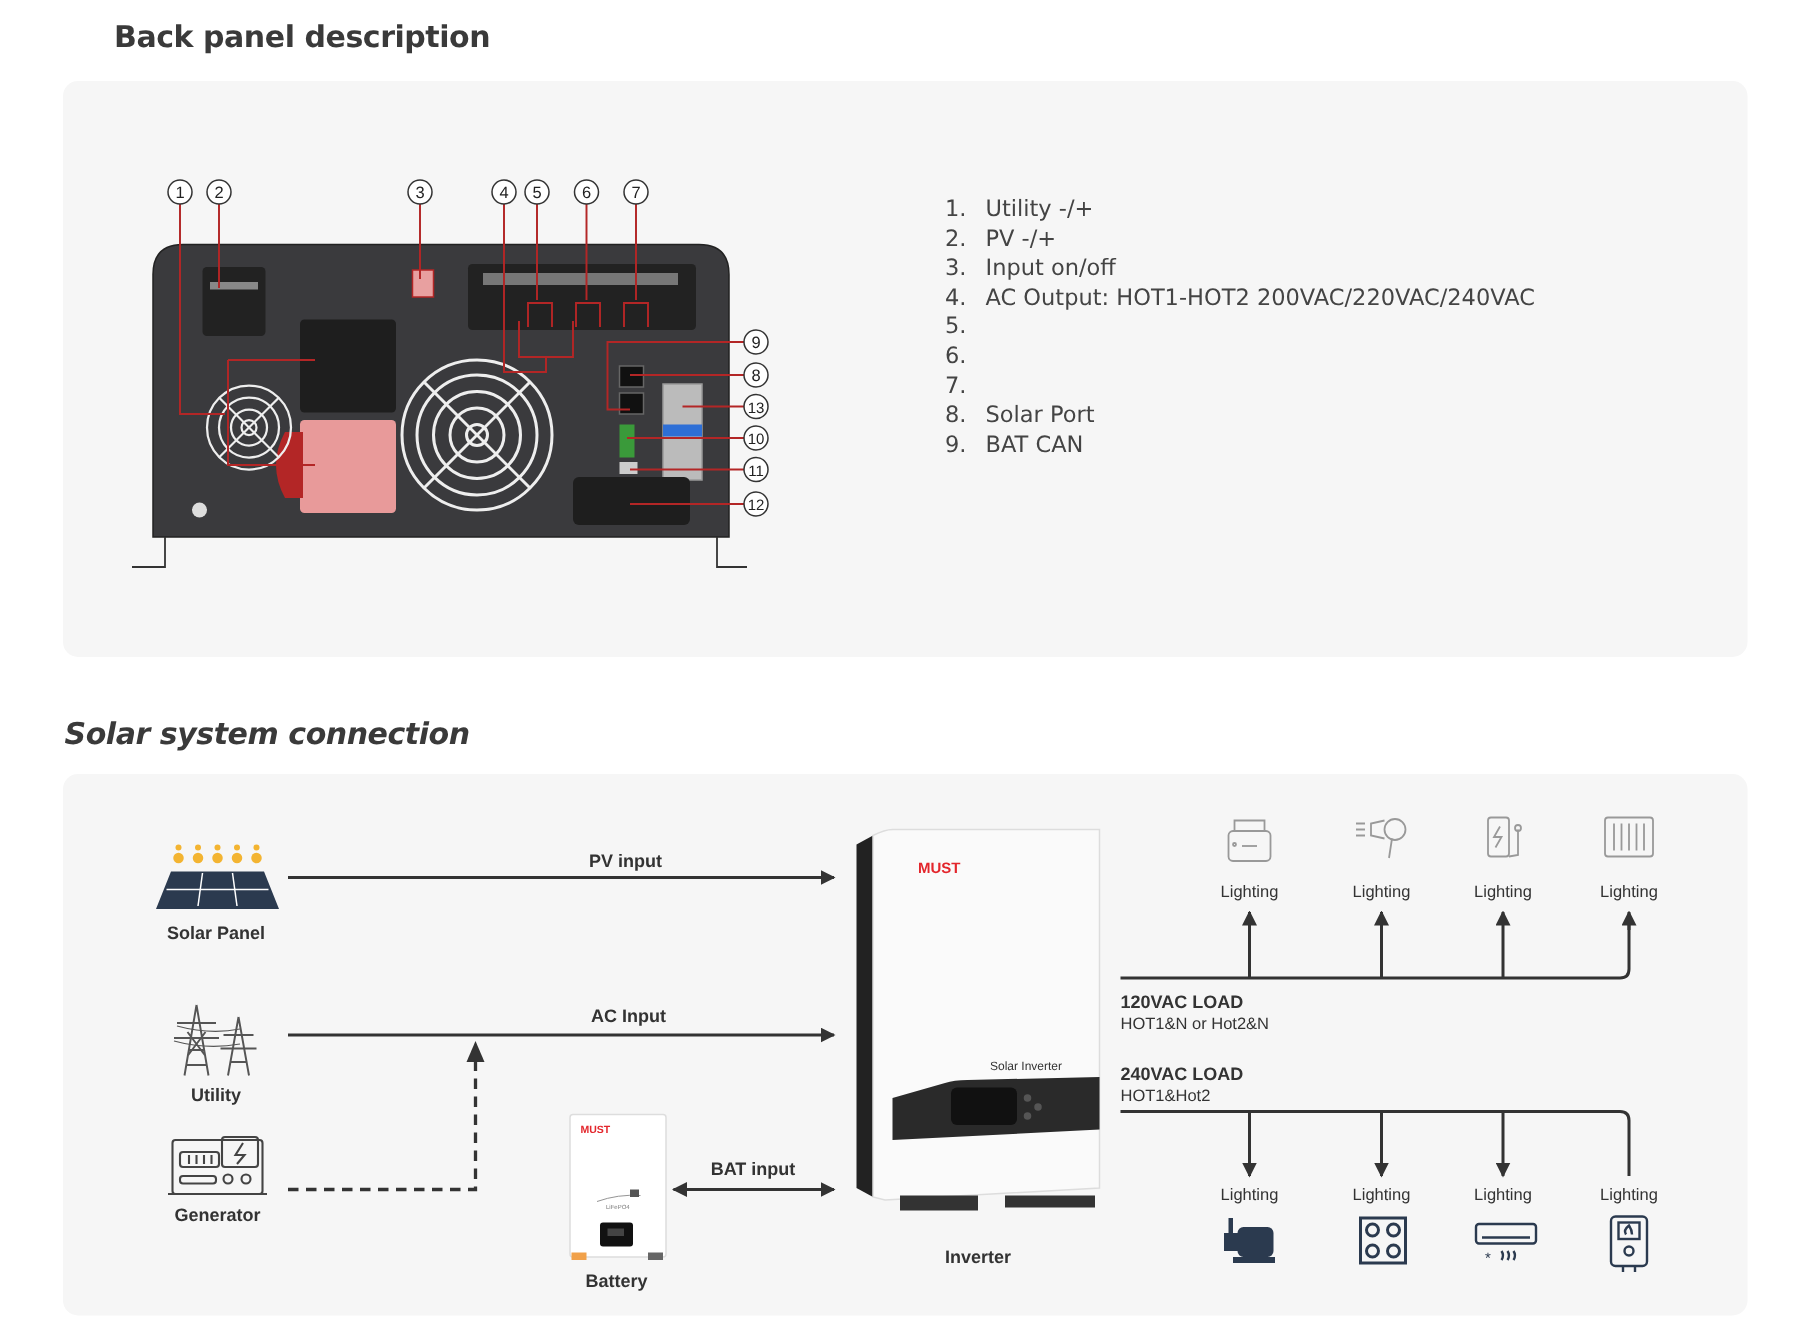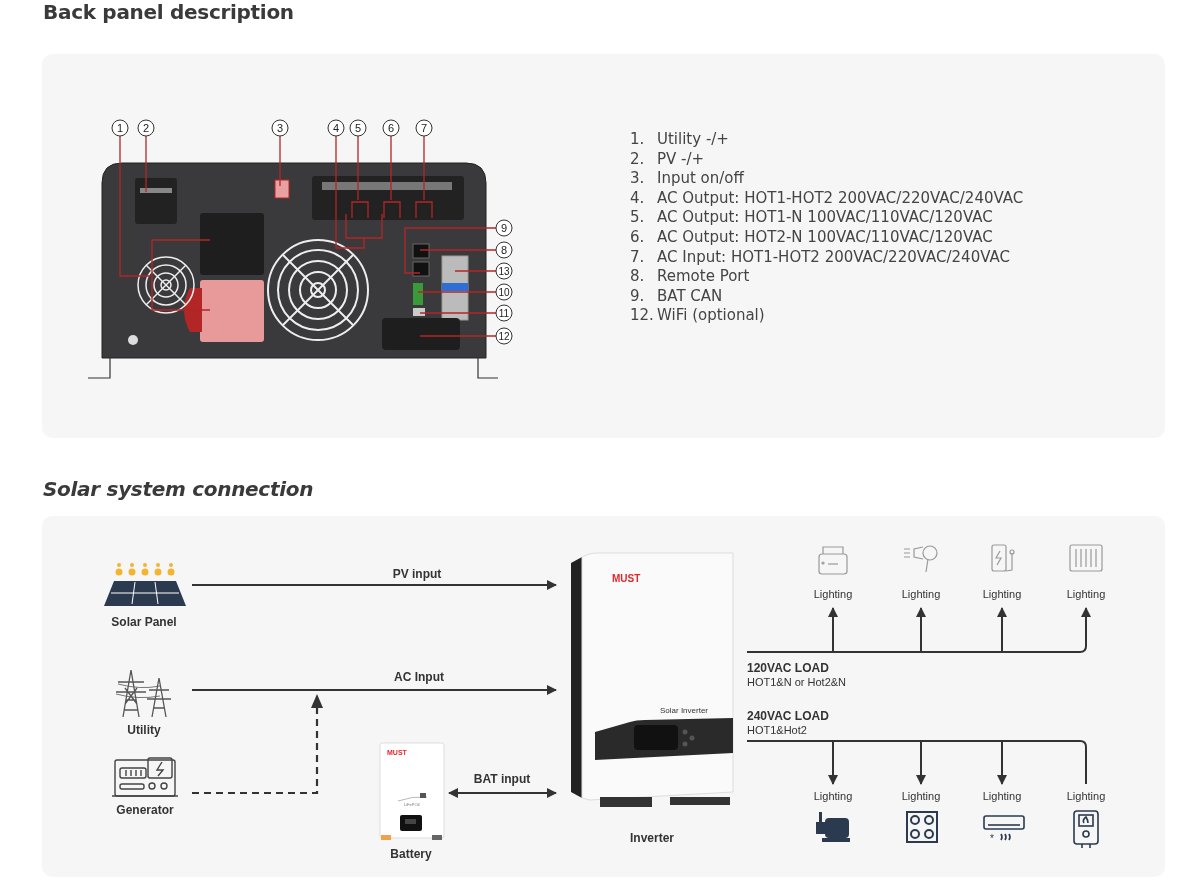--- a/index.html
+++ b/index.html
@@ -11,21 +11,21 @@
   .legend{position:absolute;left:630px;top:130px;font-family:"DejaVu Sans",sans-serif;font-size:15px;color:#444;line-height:19.6px;margin:0;padding:0;list-style:none;}
   .legend li{display:flex;}
   .legend .n{width:27px;display:inline-block;}
   svg text{font-family:"Liberation Sans",sans-serif;}
   .lbl{font-family:"Liberation Sans",sans-serif;font-weight:bold;font-size:12px;fill:#333;}
   .lt{font-family:"Liberation Sans",sans-serif;font-size:11px;fill:#333;}
 </style>
 </head>
 <body>
 
-<div class="h2" style="top:0;">Back panel description</div>
+<div class="h2" style="top:12px;margin-left:33px;">Back panel description</div>
 <div class="panel" id="p1"></div>
 
 <svg style="position:absolute;left:0;top:0;" width="620" height="440">
 
   <path d="M102,183 Q102,163 122,163 L466,163 Q486,163 486,183 L486,358 L102,358 Z" fill="#3a3a3d" stroke="#222" stroke-width="1"></path>
   <path d="M110,358 L110,378 L88,378 M478,358 L478,378 L498,378" fill="none" stroke="#333" stroke-width="1.2"></path>
 
   <rect x="135" y="178" width="42" height="46" rx="3" fill="#222"></rect>
   <rect x="140" y="188" width="32" height="5" fill="#888"></rect>
 
@@ -128,41 +128,34 @@
   <li>
       <span class="n">3.</span>
       <span>Input on/off</span>
     </li>
   <li>
       <span class="n">4.</span>
       <span>AC Output: HOT1-HOT2 200VAC/220VAC/240VAC</span>
     </li>
   <li>
       <span class="n">5.</span>
-      <span>AC Output: HOT1-N 100VAC/110VAC/120VAC</span>
     </li>
   <li>
       <span class="n">6.</span>
-      <span>AC Output: HOT2-N 100VAC/110VAC/120VAC</span>
     </li>
   <li>
       <span class="n">7.</span>
-      <span>AC Input: HOT1-HOT2 200VAC/220VAC/240VAC</span>
     </li>
   <li>
       <span class="n">8.</span>
-      <span>Remote Port</span>
+      <span>Solar Port</span>
     </li>
   <li>
       <span class="n">9.</span>
       <span>BAT CAN</span>
-    </li>
-  <li>
-      <span class="n">12.</span>
-      <span>WiFi (optional)</span>
     </li>
 </ul>
 
 <div class="h2" style="top:477px;font-style:italic;">Solar system connection</div>
 <div class="panel" id="p2"></div>
 
 <svg style="position:absolute;left:0;top:0;" width="1200" height="893">
   <defs>
     <marker id="ah" markerWidth="10" markerHeight="10" refX="9" refY="5" orient="auto" markerUnits="userSpaceOnUse">
       <path d="M0,0 L10,5 L0,10 Z" fill="#333"></path>

